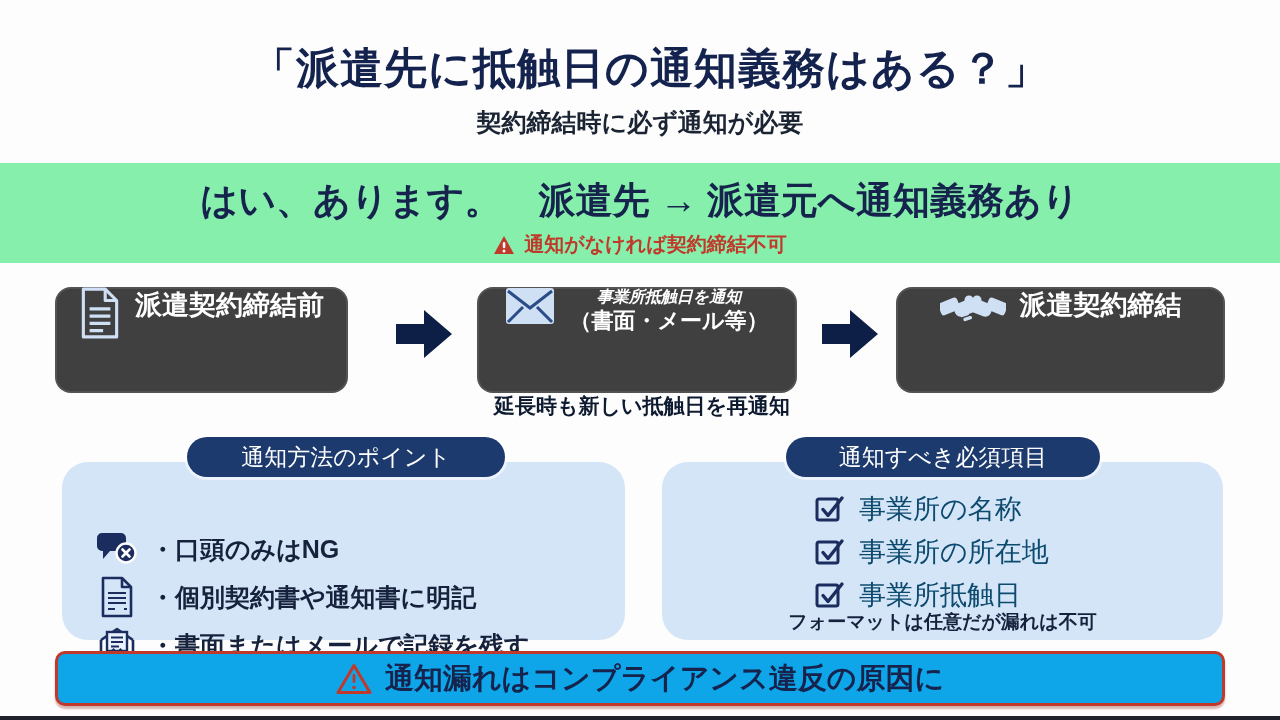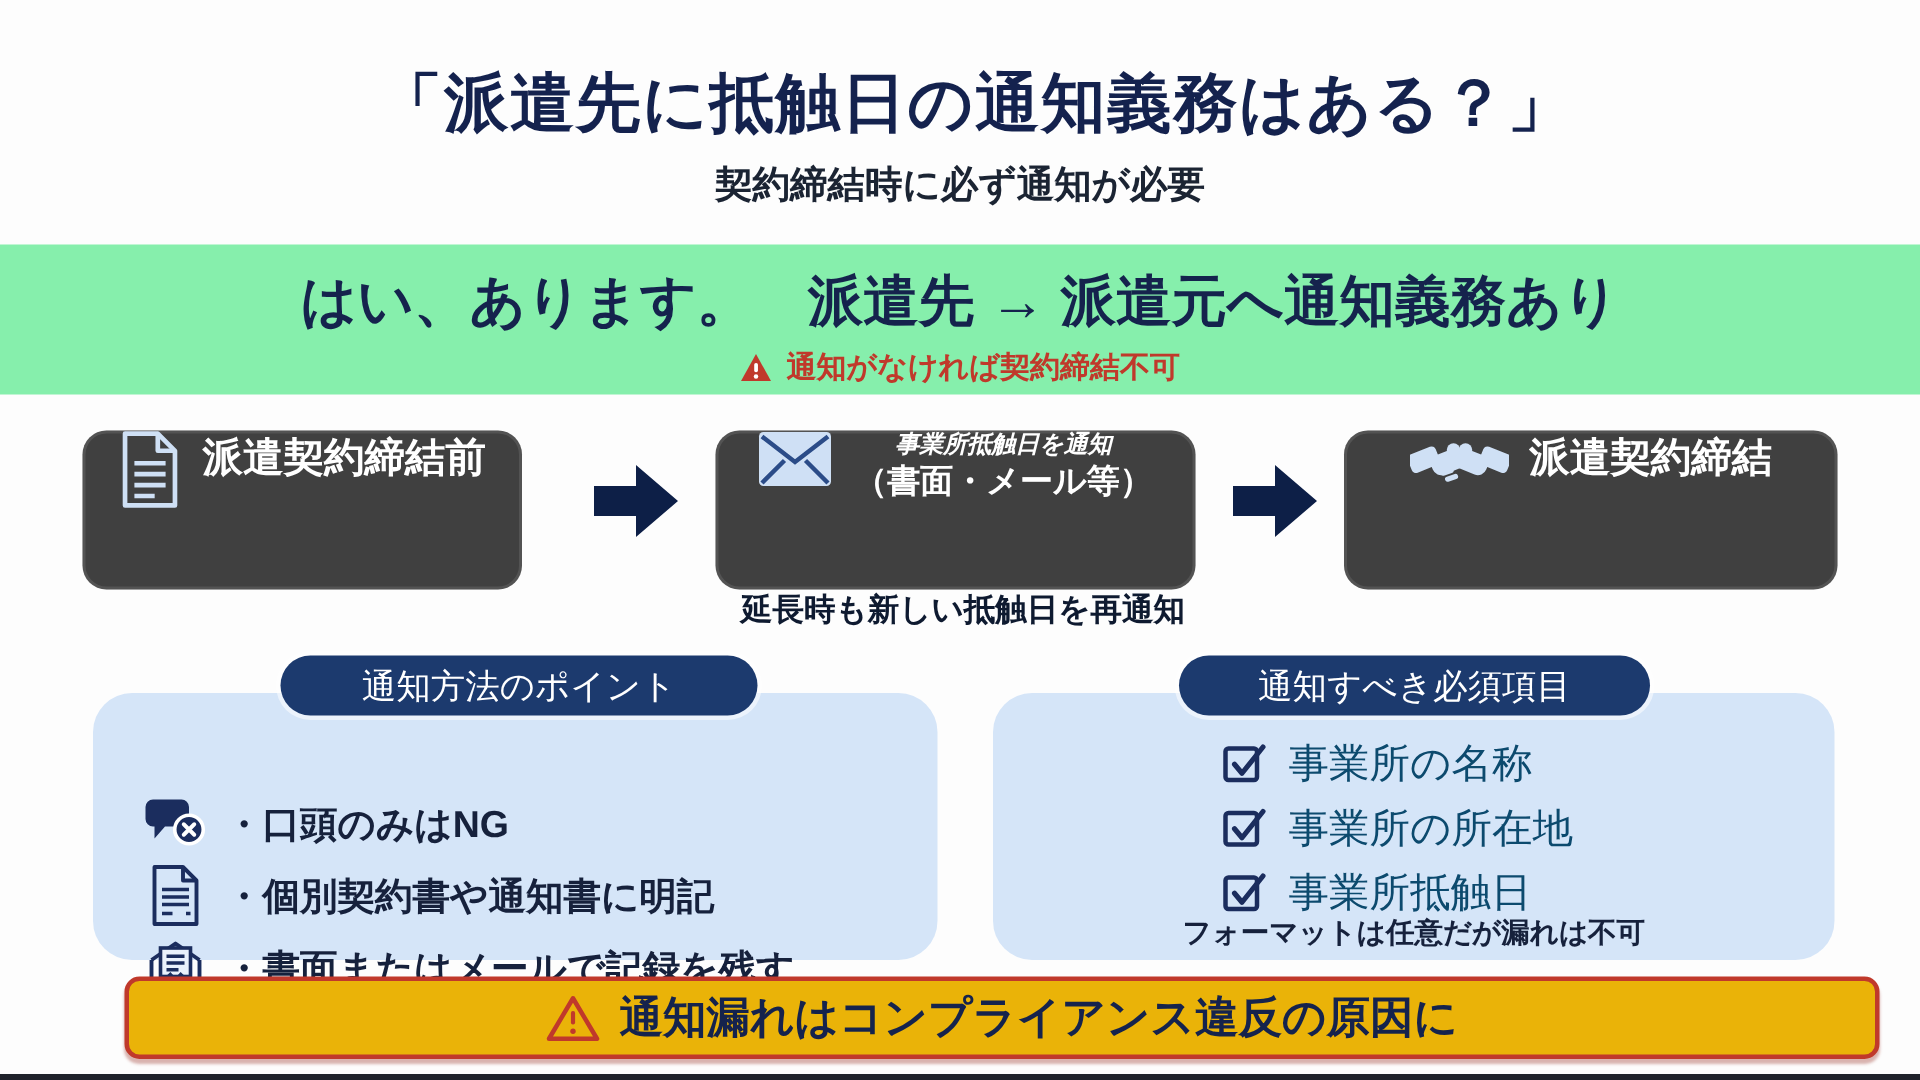--- a/index.html
+++ b/index.html
@@ -103,24 +103,24 @@
 
   .panel-note {
     position: absolute; left: 662px; top: 609px; width: 561px;
     text-align: center;
     font-size: 19px; font-weight: 700; color: #16213c;
   }
 
   
   .bottom-banner {
     position: absolute; left: 55px; top: 651px; width: 1170px; height: 55px;
-    background: #eab308;
+    background: #0ea5e9;
     border: 3px solid #c0392b; border-radius: 10px;
     box-shadow: 0 3px 2px rgba(150, 40, 30, 0.35);
-    display: flex; align-items: center; justify-content: center; gap: 13px; margin-left: 28px;
+    display: flex; align-items: center; justify-content: center; gap: 13px;
   }
   .bottom-text { font-size: 29px; font-weight: 800; color: #15234d; }
 
   .bottom-edge {
     position: absolute; left: 0; bottom: 0; width: 100%; height: 4px;
     background: #20222b;
   }
 </style>
 </head>
 <body>

